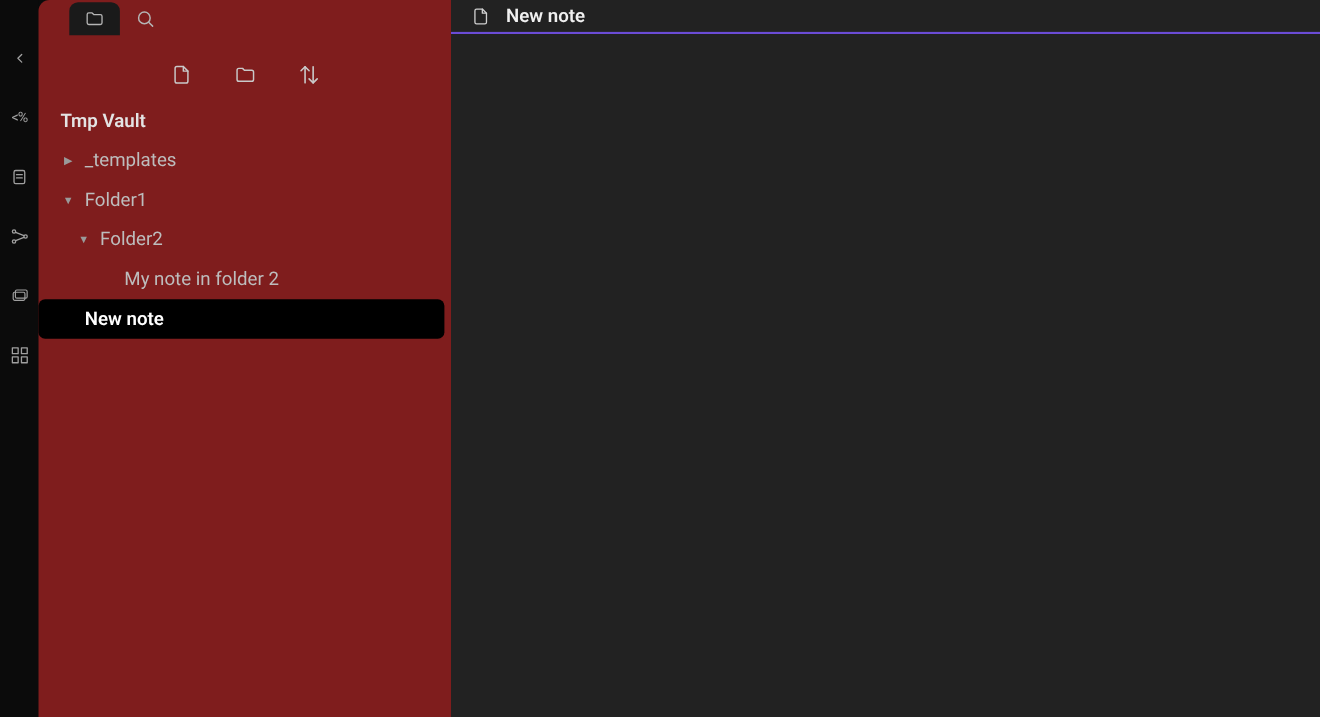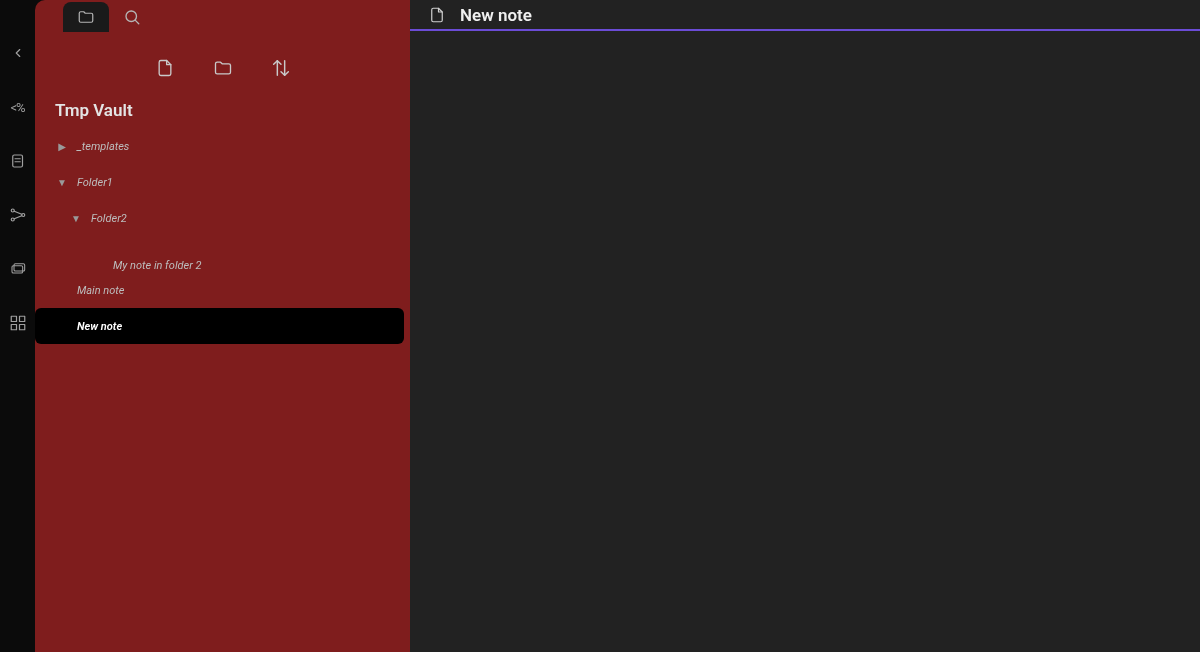--- a/index.html
+++ b/index.html
@@ -112,39 +112,39 @@
   }
   .tree-row {
     display: flex;
     align-items: center;
     height: 36px;
     padding-left: 20px;
     cursor: pointer;
     color: #bdbdbd;
   }
   .tree-row.depth1 { padding-left: 34px; }
-  .tree-row.depth2 { padding-left: 76px; align-items: flex-end; }
+  .tree-row.depth2 { padding-left: 76px; }
   .tree-row.file.depth0 { padding-left: 42px; }
   .tree-row.file.depth2 { padding-left: 78px; }
   .tree-row.active {
     background: #000000;
     color: #ffffff;
     border-radius: 6px;
     margin: 0 6px 0 0;
     font-weight: 600;
   }
   .tri {
     width: 14px;
     display: inline-flex;
     justify-content: center;
     margin-right: 8px;
     font-size: 10px;
     color: #9a9a9a;
   }
-  .tree-label { font-size: 11px; font-style: italic; }
+  .tree-label { font-size: 17px; }
 
   
   .main {
     flex: 1;
     height: 100%;
     background: #222222;
     display: flex;
     flex-direction: column;
   }
   .tabbar {
@@ -268,23 +268,20 @@
 
       <div class="tree-row depth1">
         <span class="tri">▼</span>
         <span class="tree-label">Folder2</span>
       </div>
 
       <div class="tree-row file depth2">
         <span class="tree-label">My note in folder 2</span>
       </div>
 
-      <div class="tree-row file depth0">
-        <span class="tree-label">Main note</span>
-      </div>
 
       <div class="tree-row file depth0 active">
         <span class="tree-label">New note</span>
       </div>
 
     </div>
   </div>
 
   <div class="main">
     <div class="tabbar">

